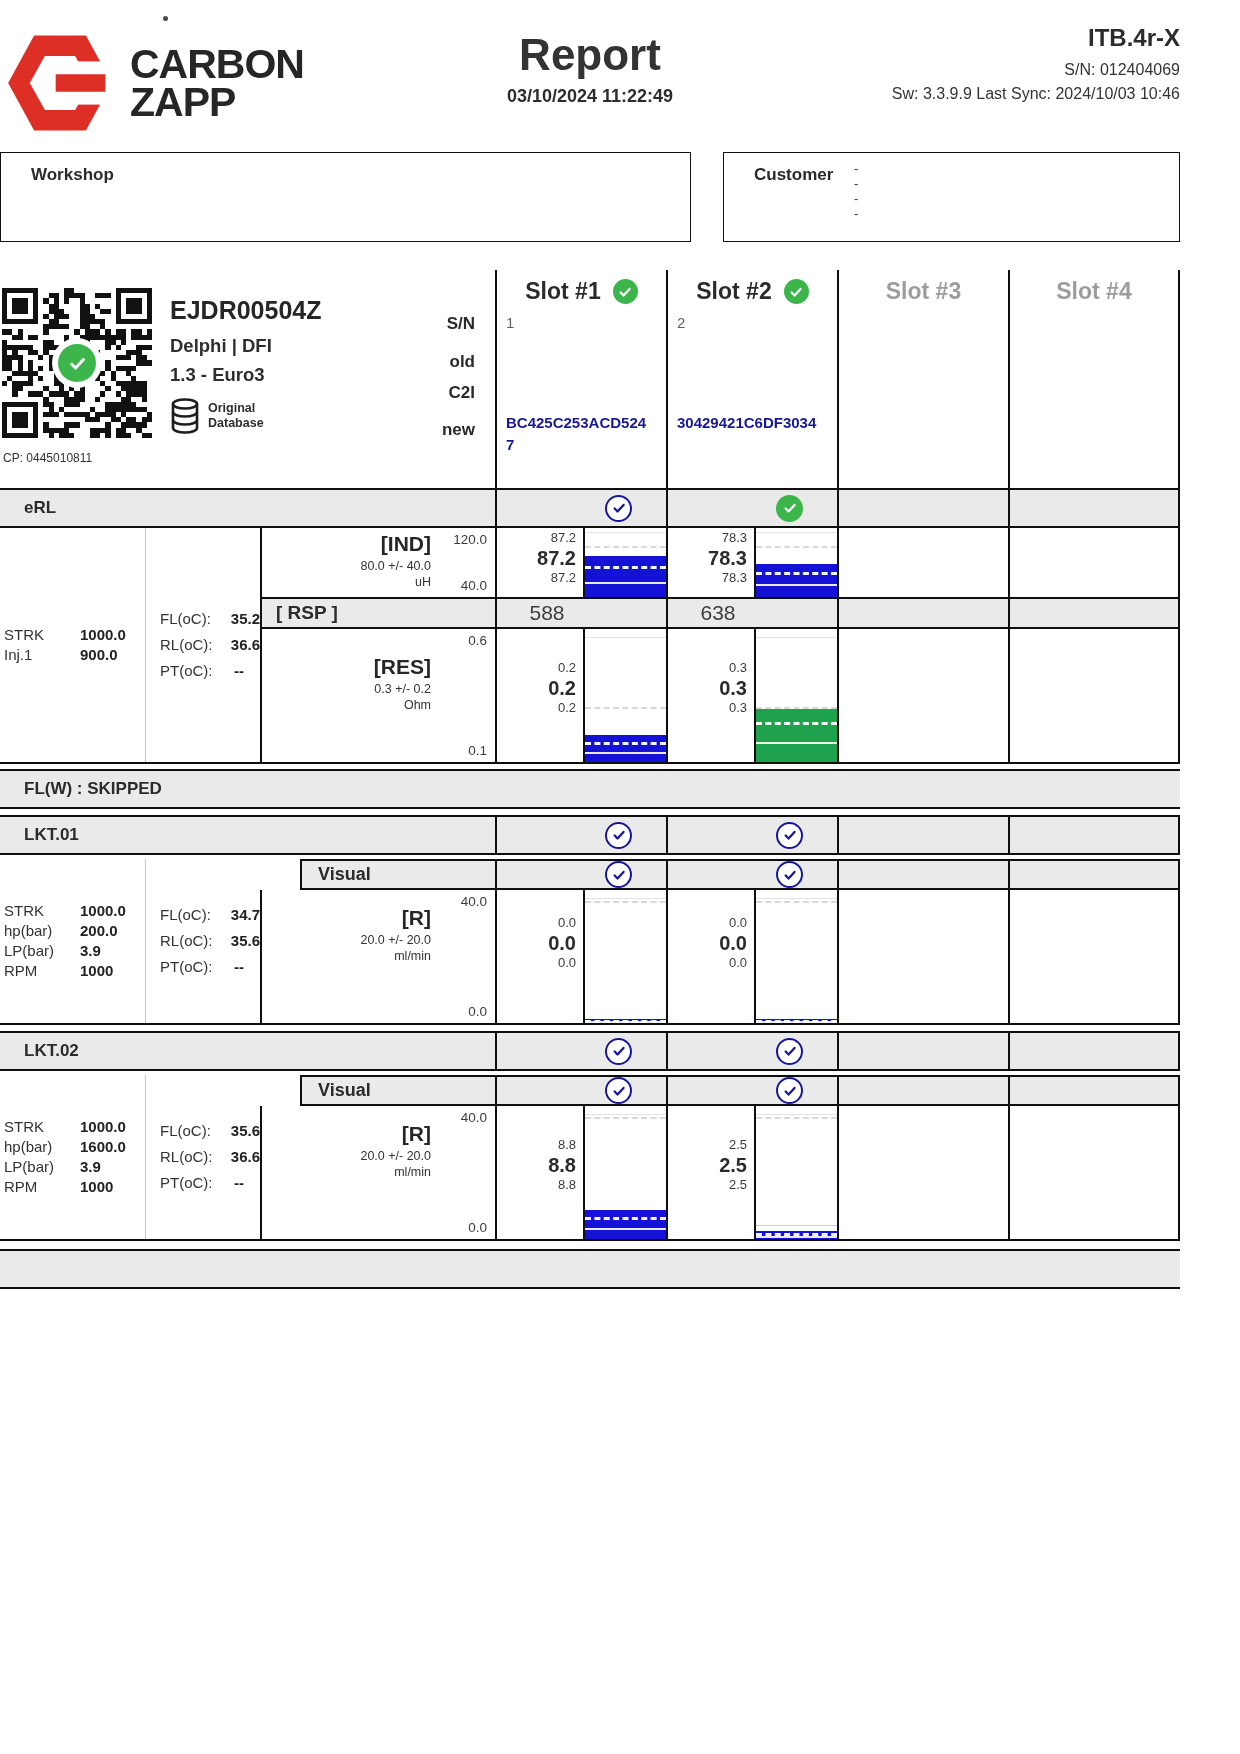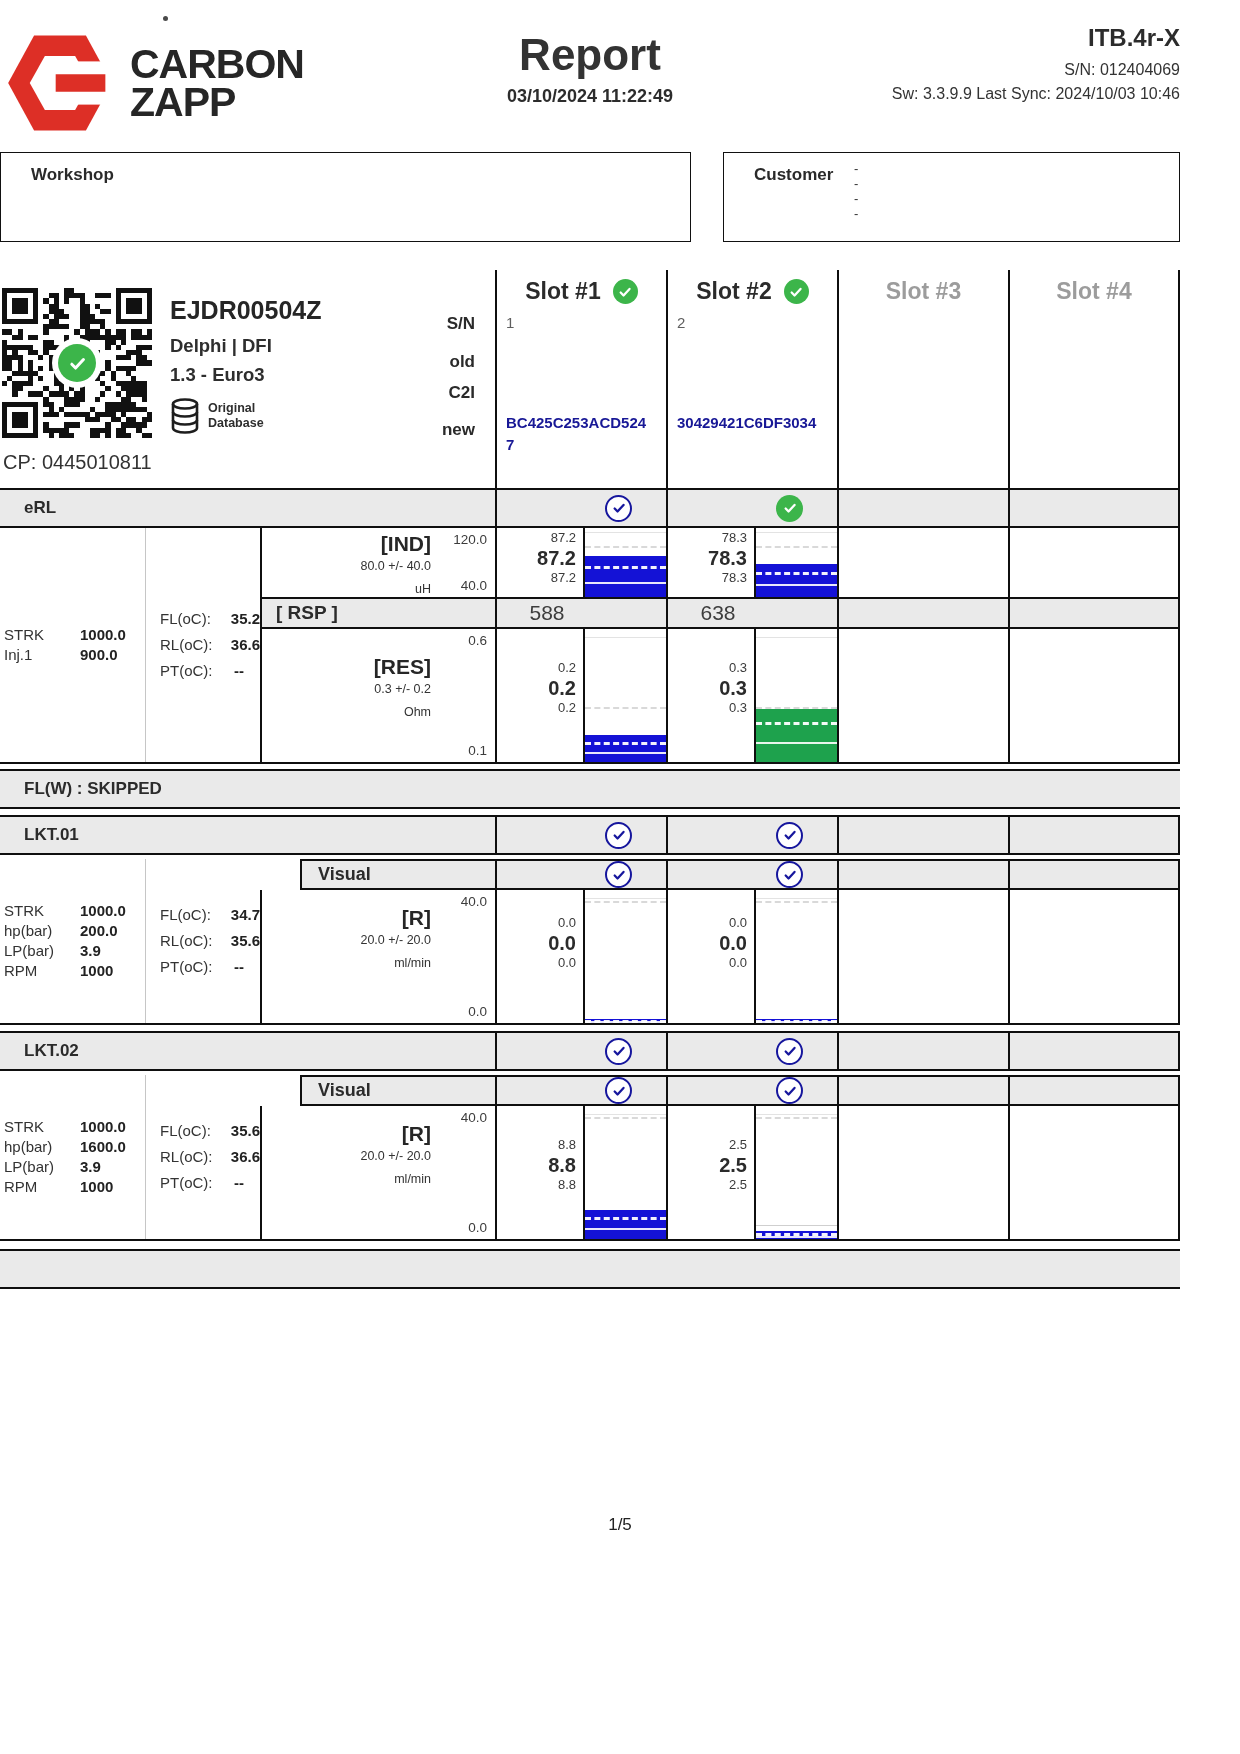--- a/index.html
+++ b/index.html
@@ -28,21 +28,21 @@
   .cbox { width:457px; margin-left:32px; }
   .boxlbl { position:absolute; left:30px; top:12px; font-size:17px; font-weight:bold; color:#2a2a2a; }
   .dashcol { position:absolute; left:130px; top:8px; font-size:13px; color:#333; line-height:15px; display:flex; flex-direction:column; }
 
   
   .idrow { display:grid; grid-template-columns:495px 171px 171px 171px 172px; width:1180px; height:218px; margin-top:28px; }
   .idleft { position:relative; }
   .qrwrap { position:absolute; left:2px; top:18px; width:150px; height:150px; }
   .qrwrap svg { display:block; }
   .qrchk { position:absolute; left:50%; top:50%; transform:translate(-50%,-50%); width:38px; height:38px; box-shadow:0 0 0 6px #fff; }
-  .cpline { position:absolute; left:3px; top:181px; font-size:20px; color:#333; }
+  .cpline { position:absolute; left:3px; top:181px; font-size:12px; color:#333; }
   .codeblk { position:absolute; left:170px; top:26px; }
   .injcode { font-size:25px; font-weight:bold; color:#262626; }
   .injmake { font-size:18.5px; font-weight:bold; margin-top:10px; }
   .injeuro { font-size:18.5px; font-weight:bold; margin-top:7px; }
   .dbbadge { display:flex; align-items:center; gap:8px; margin-top:12px; }
   .dbicon svg { display:block; }
   .dbtxt { font-size:12.5px; font-weight:bold; line-height:1.2; display:flex; flex-direction:column; }
   .rowlabels span { position:absolute; right:20px; font-size:17px; font-weight:bold; color:#2a2a2a; }
   .rl0 { top:44px; } .rl1 { top:82px; } .rl2 { top:113px; } .rl3 { top:150px; }
 
@@ -72,21 +72,21 @@
   .trow { display:flex; font-size:15px; line-height:26px; }
   .trow .pl { width:62px; color:#333; }
   .trow .pv { font-weight:bold; color:#222; margin-left:12px; }
 
   .pbox { position:relative; grid-column:3; border-left:2px solid #0f0f0f; }
   .pscale { position:absolute; right:8px; font-size:13.5px; color:#3c3c3c; }
   .pstop { top:4px; } .psbot { bottom:4px; }
   .pmain { display:flex; flex-direction:column; align-items:flex-end; padding-right:64px; }
   .plabel { font-size:21px; font-weight:bold; color:#262626; }
   .ptol { font-size:12.5px; color:#333; margin-top:3px; }
-  .punit { font-size:12.5px; color:#333; margin-top:9px; }
+  .punit { font-size:12.5px; color:#333; margin-top:2px; }
   .pbox.r1 { grid-row:1; } .pbox.r3 { grid-row:3; }
   .pbox .pmain.padtop { padding-top:26px; }
   .pbox .pmain.padtop-sm { padding-top:16px; }
 
   .rsplab { grid-column:3; grid-row:2; background:#eaeaea; border-top:2px solid #0f0f0f; border-bottom:2px solid #0f0f0f; border-left:2px solid #0f0f0f; display:flex; align-items:center; padding-left:14px; font-size:19px; font-weight:bold; color:#2b2b2b; }
   .rspc { background:#eaeaea; border-top:2px solid #0f0f0f; border-bottom:2px solid #0f0f0f; border-left:2px solid #0f0f0f; grid-row:2; display:flex; align-items:center; }
   .rspc span { display:inline-block; width:100px; text-align:center; font-size:21px; color:#3d3d3d; }
   .rspc.last { border-right:2px solid #0f0f0f; }
 
   .vislab { grid-column:3; grid-row:1; background:#eaeaea; border-top:2px solid #0f0f0f; border-bottom:2px solid #0f0f0f; border-left:2px solid #0f0f0f; display:flex; align-items:center; padding-left:16px; font-size:18px; font-weight:bold; color:#2b2b2b;margin-left:40px; }
@@ -939,15 +939,14 @@
           <span class="tdash"></span>
           <div class="bar" style="height: 6.25%; background: rgb(20, 18, 214);"></div>
           <span class="marker" style="bottom: 10%;"></span>
         </div>
     </div>
     <div class="mslot" style="grid-row:2"></div>
     <div class="mslot last" style="grid-row:2"></div>
   </div>
 
   <div class="footband"></div>
-  <div class="pagenum">1/5</div>
 
 </div>
 
 </body></html>

